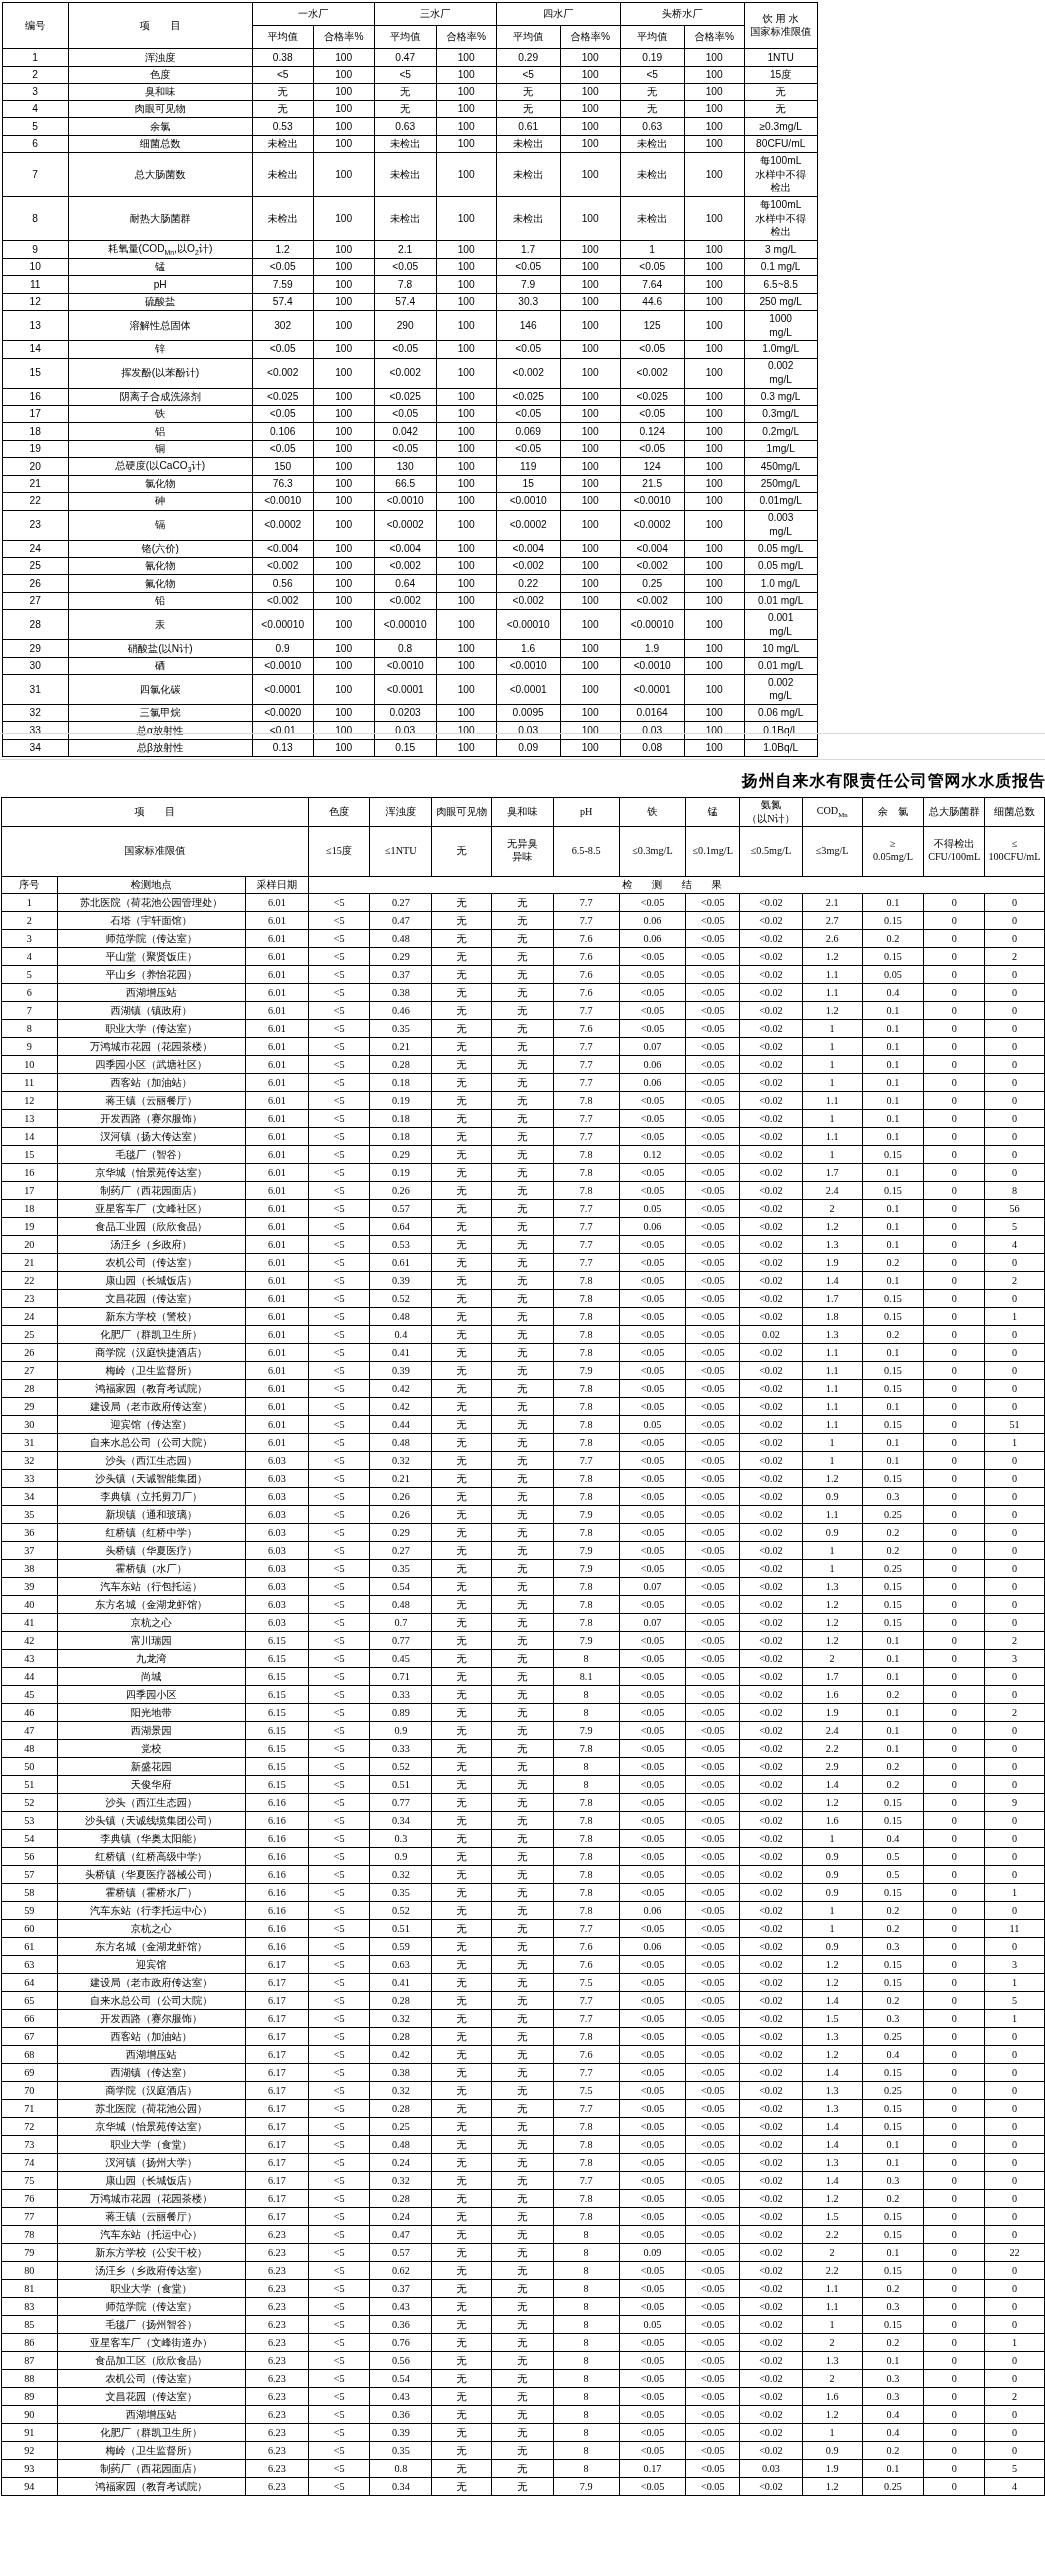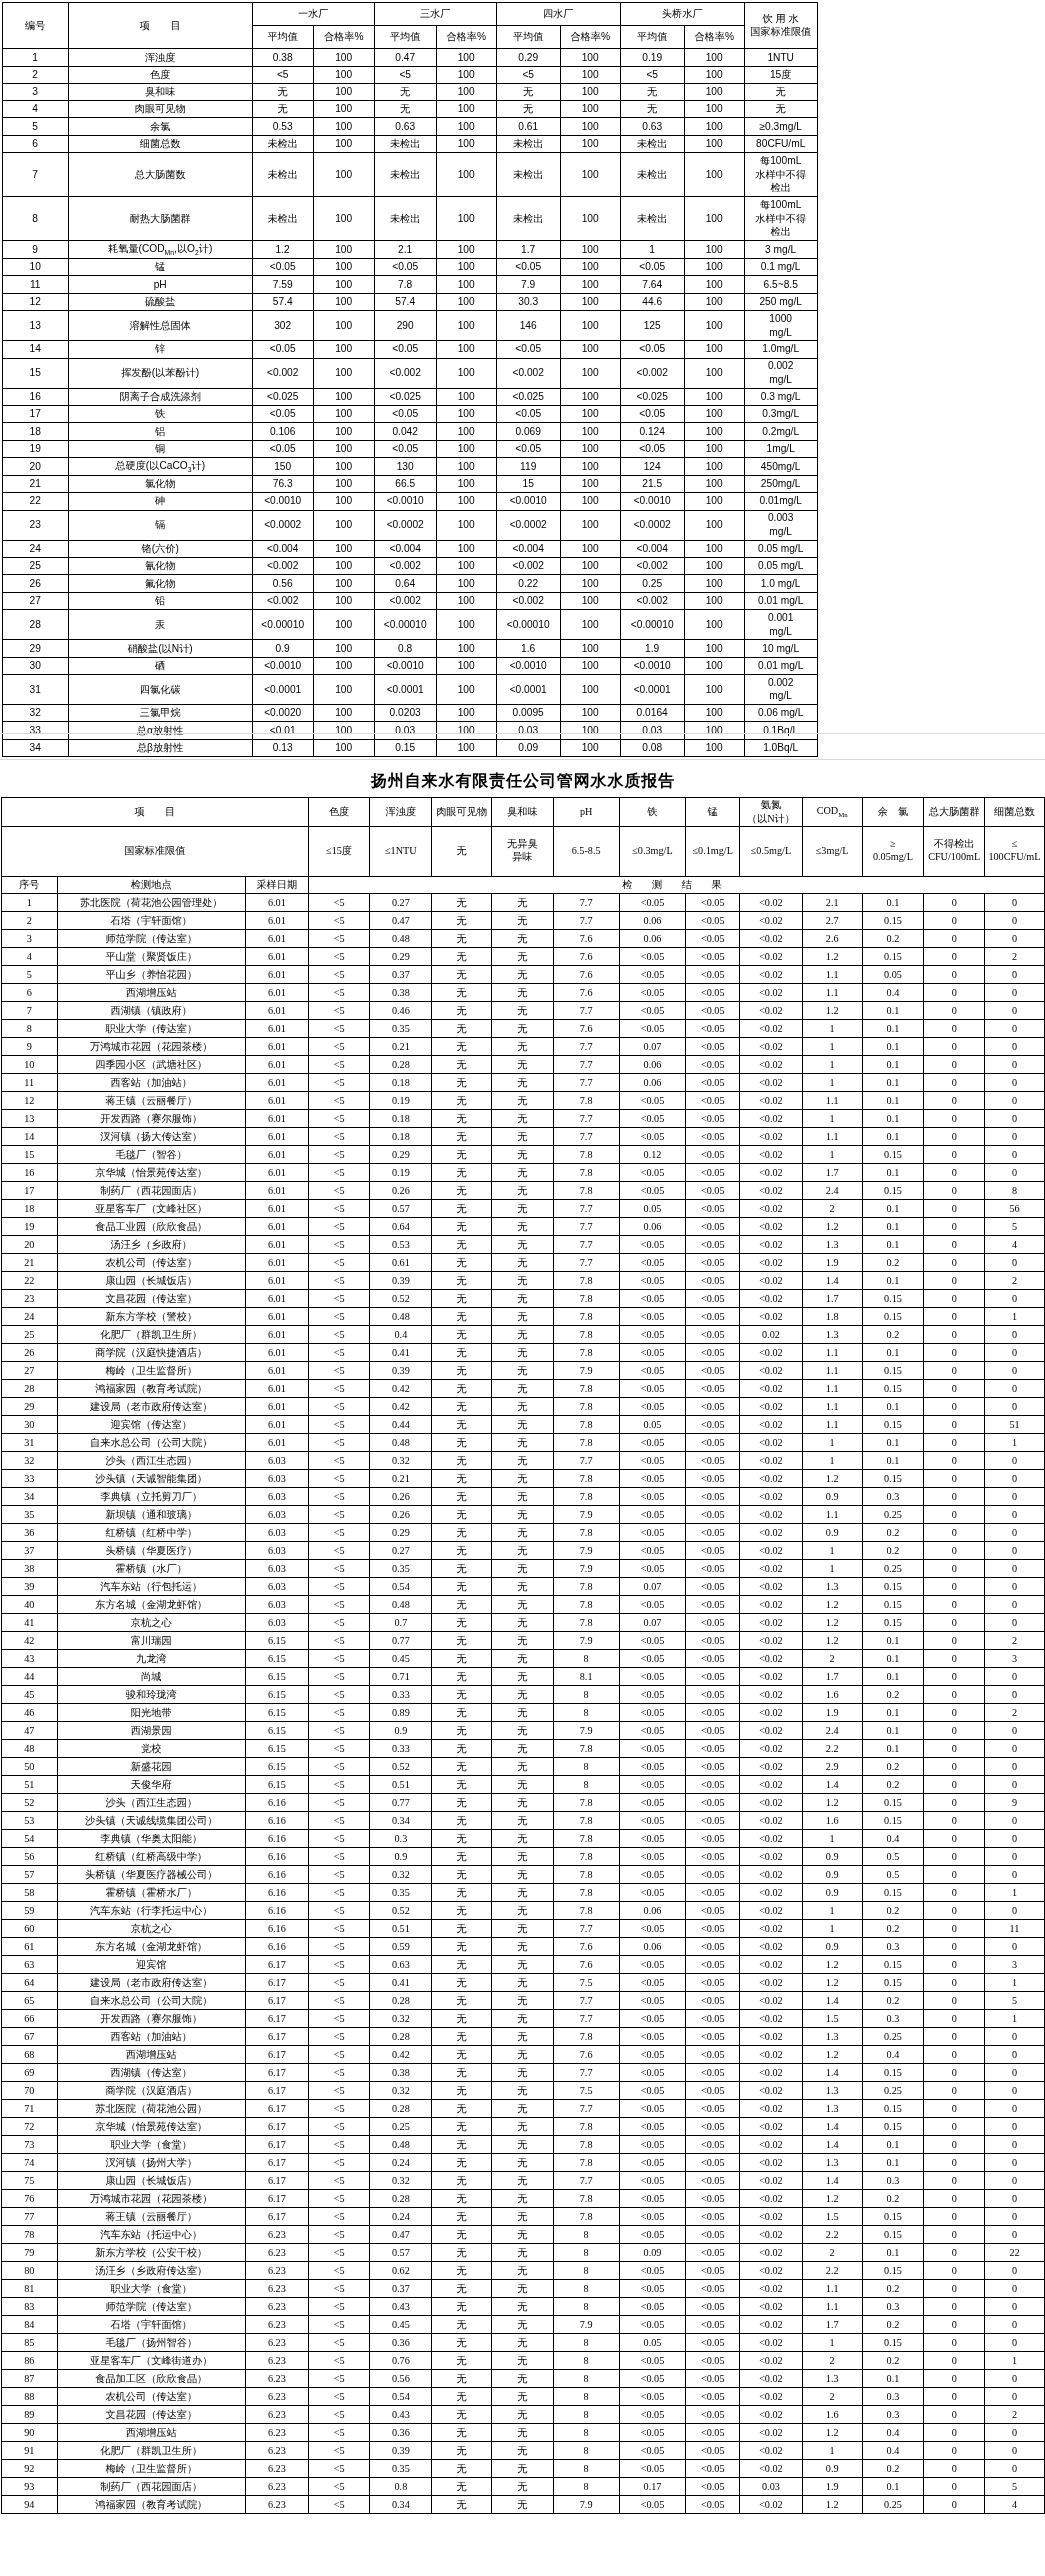--- a/index.html
+++ b/index.html
@@ -10,21 +10,21 @@
   .plant-table{margin:1.7px 0 0 1.7px;width:815px;font-size:10.2px;border:1.7px solid #000;}
   .plant-table th,.plant-table td{border:0.9px solid #000;text-align:center;vertical-align:middle;
     padding:0.9px 1.7px;line-height:1.35;font-weight:normal;overflow:hidden;}
   .plant-table thead th{height:20.5px;}
   .plant-table thead{border-bottom:1.7px solid #000;}
   .plant-table tbody td{height:14.5px;}
   .pre{white-space:pre-line;}
   
   .gap-line{position:absolute;left:0;width:1046px;border-top:0.9px solid #d9d9d9;height:0;}
   
-  .report-title{width:1046px;text-align:center;font-size:16px;font-weight:bold;
+  .report-title{width:1046px;text-align:right;font-size:16px;font-weight:bold;
     padding:13.6px 0 5.1px 0;letter-spacing:0.9px;}
   
   .network-table{width:1044px;margin-left:0.9px;font-size:10.2px;border:1.7px solid #000;
     font-family:"Liberation Serif","DejaVu Serif",serif;}
   .network-table th,.network-table td{border:0.9px solid #000;text-align:center;vertical-align:middle;
     padding:0 1.7px;font-weight:normal;overflow:hidden;}
   .network-table .hrow1 th{height:27px;}
   .network-table .hrow2 th{height:49px;line-height:1.25;}
   .network-table .hrow3 th{height:16px;border-bottom:1.7px solid #000;}
   .network-table tbody td{height:17px;line-height:1.1;}
@@ -1337,21 +1337,21 @@
           <td>&lt;0.05</td>
           <td>&lt;0.05</td>
           <td>&lt;0.02</td>
           <td>1.7</td>
           <td>0.1</td>
           <td>0</td>
           <td>0</td>
         </tr>
         <tr>
           <td>45</td>
-          <td>骏和玲珑湾</td>
+          <td>四季园小区</td>
           <td>6.15</td>
           <td>&lt;5</td>
           <td>0.33</td>
           <td>无</td>
           <td>无</td>
           <td>8</td>
           <td>&lt;0.05</td>
           <td>&lt;0.05</td>
           <td>&lt;0.02</td>
           <td>1.6</td>
@@ -1927,37 +1927,20 @@
           <td>&lt;5</td>
           <td>0.43</td>
           <td>无</td>
           <td>无</td>
           <td>8</td>
           <td>&lt;0.05</td>
           <td>&lt;0.05</td>
           <td>&lt;0.02</td>
           <td>1.1</td>
           <td>0.3</td>
-          <td>0</td>
-          <td>0</td>
-        </tr>
-        <tr>
-          <td>84</td>
-          <td>石塔（宇轩面馆）</td>
-          <td>6.23</td>
-          <td>&lt;5</td>
-          <td>0.45</td>
-          <td>无</td>
-          <td>无</td>
-          <td>7.9</td>
-          <td>&lt;0.05</td>
-          <td>&lt;0.05</td>
-          <td>&lt;0.02</td>
-          <td>1.7</td>
-          <td>0.2</td>
           <td>0</td>
           <td>0</td>
         </tr>
         <tr>
           <td>85</td>
           <td>毛毯厂（扬州智谷）</td>
           <td>6.23</td>
           <td>&lt;5</td>
           <td>0.36</td>
           <td>无</td>

